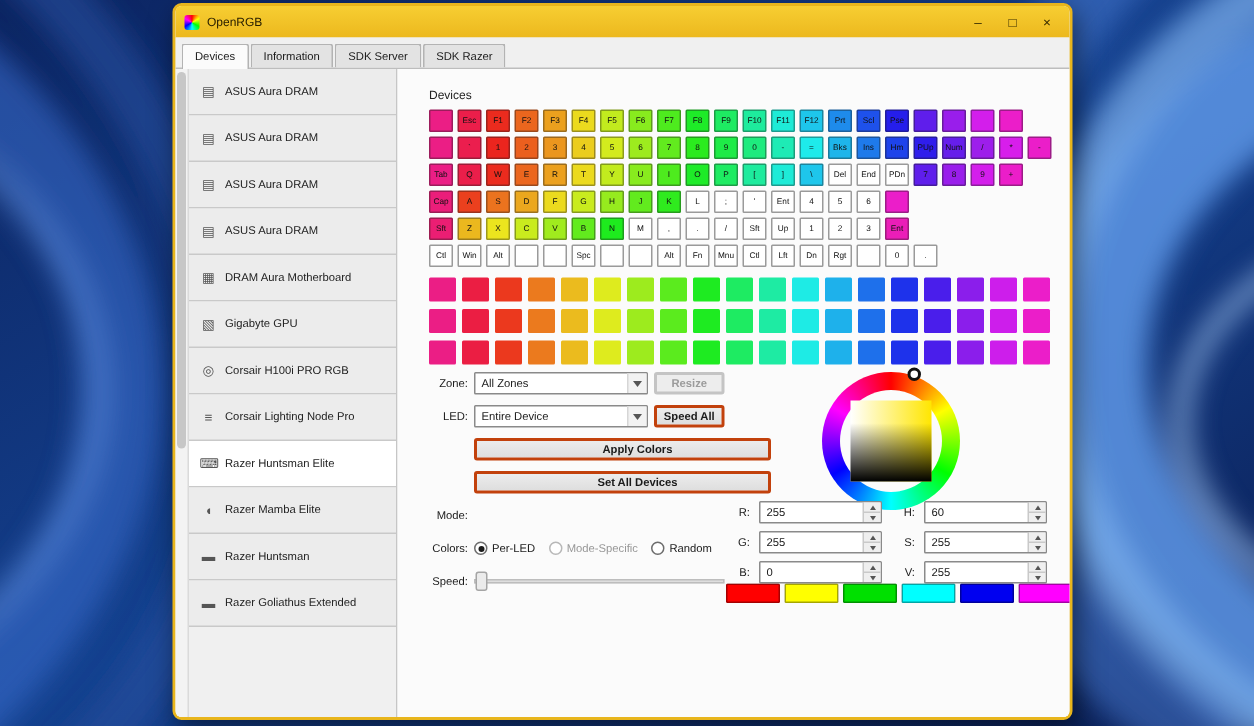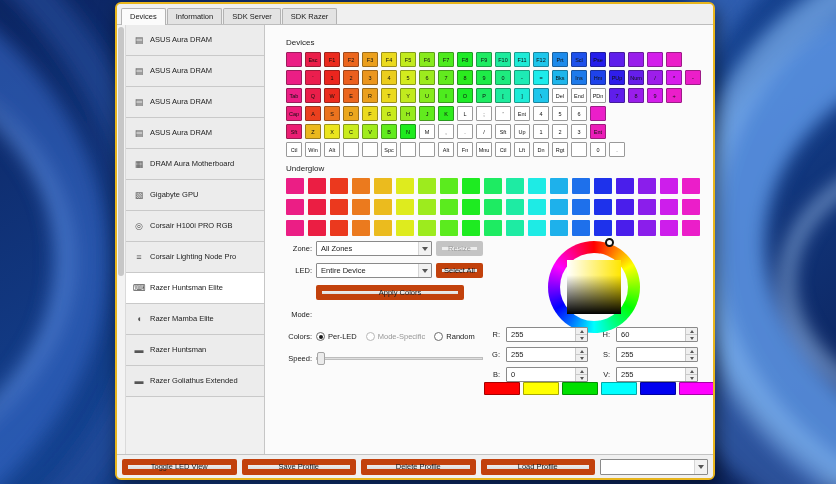--- a/index.html
+++ b/index.html
@@ -57,23 +57,23 @@
   .combo { height:15px; background:#fff; border:1px solid #8a8a8a; display:flex; align-items:center;
     font-size:7.5px; padding-left:4px; border-radius:1px; }
   .combo .arrow { margin-left:auto; width:13px; align-self:stretch; display:flex; align-items:center;
     justify-content:center; border-left:1px solid #d6d6d6; background:#f2f2f2; }
   .tri-dn { width:0; height:0; border-left:3px solid transparent; border-right:3px solid transparent;
     border-top:4px solid #555; }
   .tri-up-s { width:0; height:0; border-left:2.5px solid transparent; border-right:2.5px solid transparent;
     border-bottom:3px solid #555; }
   .tri-dn-s { width:0; height:0; border-left:2.5px solid transparent; border-right:2.5px solid transparent;
     border-top:3px solid #555; }
-  .w116 { width:116px; } .w167 { width:148px;padding-left:20px; }
-  .btn { height:15px; background:linear-gradient(#ececec,#dedede); border:6px solid #c2410c;
-    border-radius:2px; font-size:7.5px; color:#1a1a1a; display:flex; align-items:center; justify-content:center; }
+  .w116 { width:116px; } .w167 { width:198px;padding-left:20px; }
+  .btn { height:15px; background:linear-gradient(#ececec,#dedede); border:2px solid #c2410c;
+    border-radius:2px; font-size:7.5px; color:#1a1a1a; display:flex; align-items:center; justify-content:center;font-weight:bold; }
   .btn.sm { width:47px; margin-left:4px; }
   .btn.disabled { background:#ededed; color:#9b9b9b; border-color:#c4c4c4; }
   .radio-group { display:flex; align-items:center; gap:9px; font-size:7.5px; }
   .radio-item { display:flex; align-items:center; }
   .radio { width:9px; height:9px; border-radius:50%; border:1px solid #6d6d6d; background:#fff;
     margin-right:3px; display:inline-flex; align-items:center; justify-content:center; flex:0 0 auto; }
   .radio .dot { width:4px; height:4px; border-radius:50%; background:#1a1a1a; }
   .radio-item.disabled { color:#979797; }
   .radio-item.disabled .radio { border-color:#b8b8b8; }
   .slider { width:167px; height:15px; position:relative; }
@@ -130,20 +130,27 @@
     <path d="M-20,420 C120,300 70,160 -40,90" stroke="#5d8ede" stroke-width="18" opacity=".5"></path>
     <path d="M900,30 C690,110 670,330 860,450" stroke="#5d96e6" stroke-width="72" opacity=".85"></path>
     <path d="M890,-30 C650,70 640,350 840,480" stroke="#7fb2f0" stroke-width="34" opacity=".7"></path>
     <path d="M760,-40 C590,120 610,370 800,490" stroke="#4a7fd8" stroke-width="52" opacity=".5"></path>
     <path d="M930,150 C760,190 740,330 880,400" stroke="#a8ccf6" stroke-width="14" opacity=".6"></path>
   </g>
 </svg>
 
 <div class="window">
 
+  <div class="titlebar">
+    <span class="logo"></span>
+    <span class="title-text">OpenRGB</span>
+    <span class="win-btn">–</span>
+    <span class="win-btn">□</span>
+    <span class="win-btn">×</span>
+  </div>
 
   <div class="tabbar" id="tabbar">
       <div class="tab active">Devices</div>
       <div class="tab">Information</div>
       <div class="tab">SDK Server</div>
       <div class="tab">SDK Razer</div>
     </div>
 
   <div class="bodyrow">
     <div class="scrollbar">
@@ -328,21 +335,20 @@
             <div class="key">Lft</div>
             <div class="key">Dn</div>
             <div class="key">Rgt</div>
             <div class="key"></div>
             <div class="key">0</div>
             <div class="key">.</div>
           </div>
         </div>
 
       <div class="ug-wrap">
-        <div class="zone-title">Underglow</div>
         <div id="underglowGrid">
             <div class="ug-row">
               <div class="ucell" style="background: rgb(235, 30, 133);"></div>
               <div class="ucell" style="background: rgb(235, 30, 67);"></div>
               <div class="ucell" style="background: rgb(235, 57, 30);"></div>
               <div class="ucell" style="background: rgb(235, 122, 30);"></div>
               <div class="ucell" style="background: rgb(235, 187, 30);"></div>
               <div class="ucell" style="background: rgb(222, 235, 30);"></div>
               <div class="ucell" style="background: rgb(157, 235, 30);"></div>
               <div class="ucell" style="background: rgb(91, 235, 30);"></div>
@@ -416,28 +422,32 @@
         </div>
 
         <div class="form-row">
           <span class="form-label">LED:</span>
           <div class="combo w116">
             <span>Entire Device</span>
             <span class="arrow">
                 <i class="tri-dn"></i>
               </span>
           </div>
-          <div class="btn sm">Select All</div>
+          <div class="btn sm">Speed All</div>
         </div>
 
         <div class="form-row">
           <span class="spacer"></span>
           <div class="btn w167">Apply Colors</div>
         </div>
 
+        <div class="form-row">
+          <span class="spacer"></span>
+          <div class="btn w167">Set All Devices</div>
+        </div>
 
         <div class="form-row">
           <span class="form-label">Mode:</span>
         </div>
 
         <div class="form-row">
           <span class="form-label">Colors:</span>
           <div class="radio-group">
             <span class="radio-item">
               <span class="radio">
@@ -552,23 +562,14 @@
             <div class="swatch" style="background: rgb(255, 255, 0);"></div>
             <div class="swatch" style="background: rgb(0, 224, 0);"></div>
             <div class="swatch" style="background: rgb(0, 255, 255);"></div>
             <div class="swatch" style="background: rgb(0, 0, 240);"></div>
             <div class="swatch" style="background: rgb(255, 0, 255);"></div>
           </div>
       </div>
     </div>
   </div>
 
-  <div class="bottombar">
-    <div id="bottomButtons" style="display:contents"><div class="btn">Toggle LED View</div><div class="btn">Save Profile</div><div class="btn">Delete Profile</div><div class="btn">Load Profile</div></div>
-    <div class="combo">
-      <span></span>
-      <span class="arrow">
-          <i class="tri-dn"></i>
-        </span>
-    </div>
-  </div>
 
 </div>
 
 </body></html>

